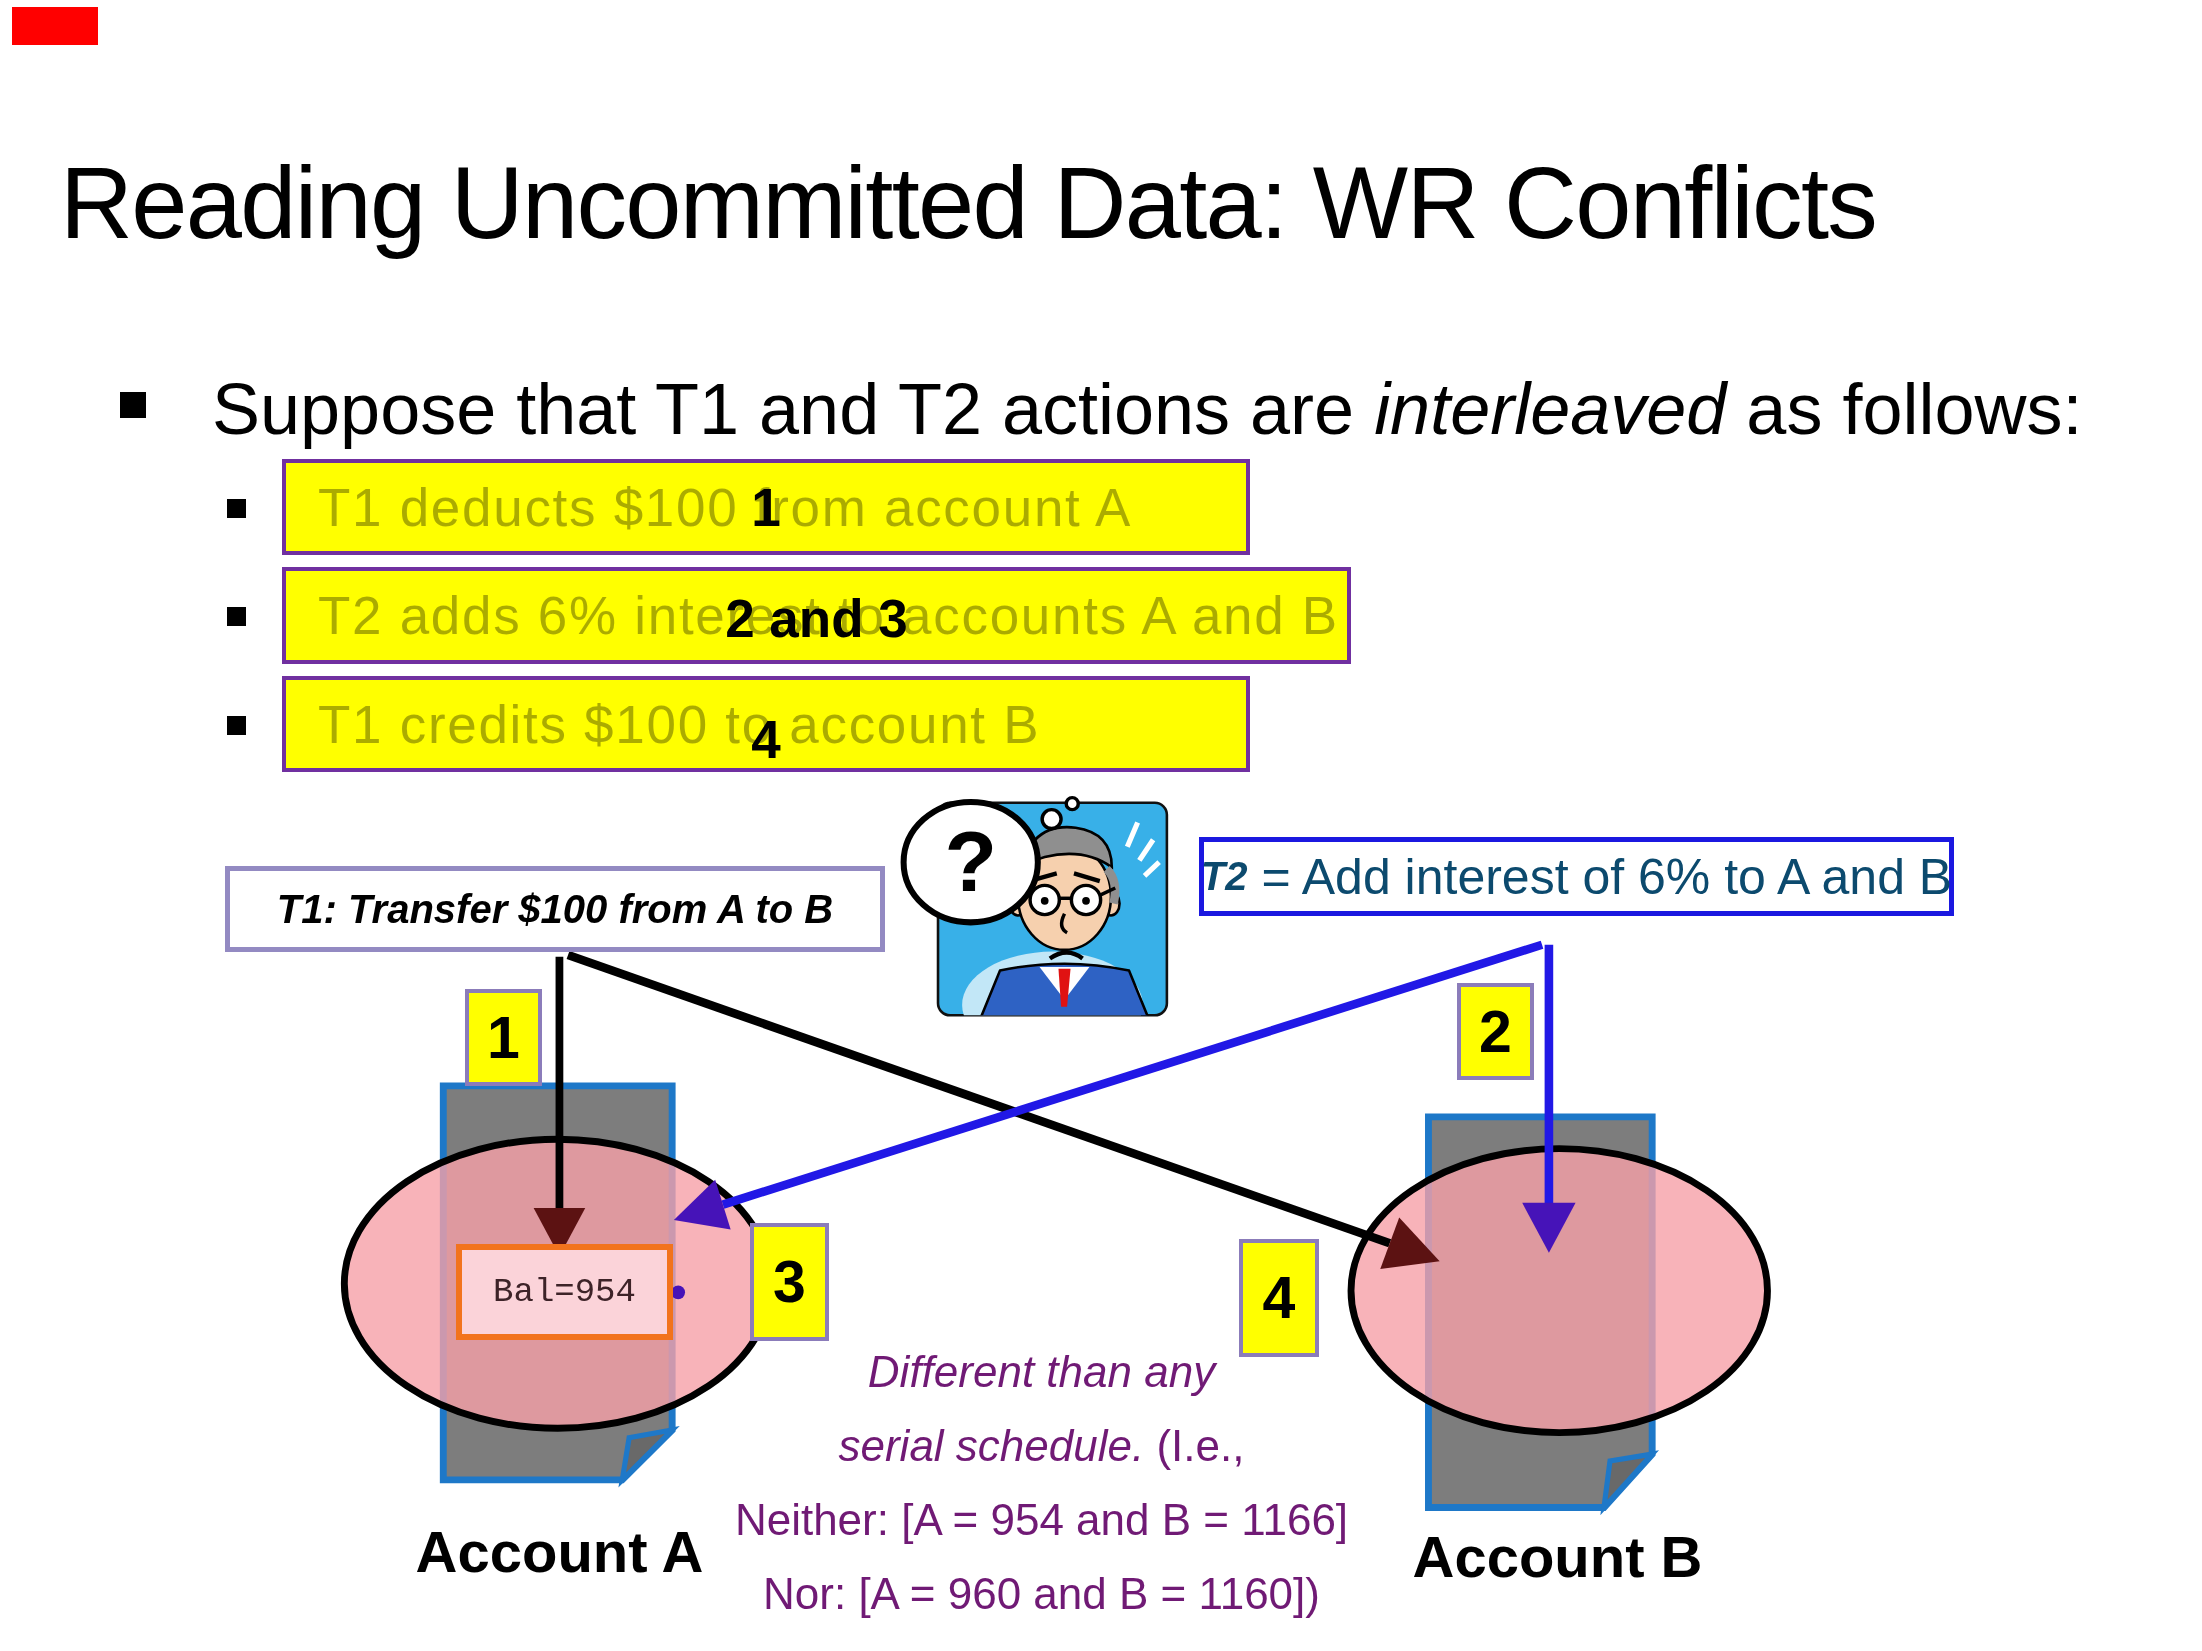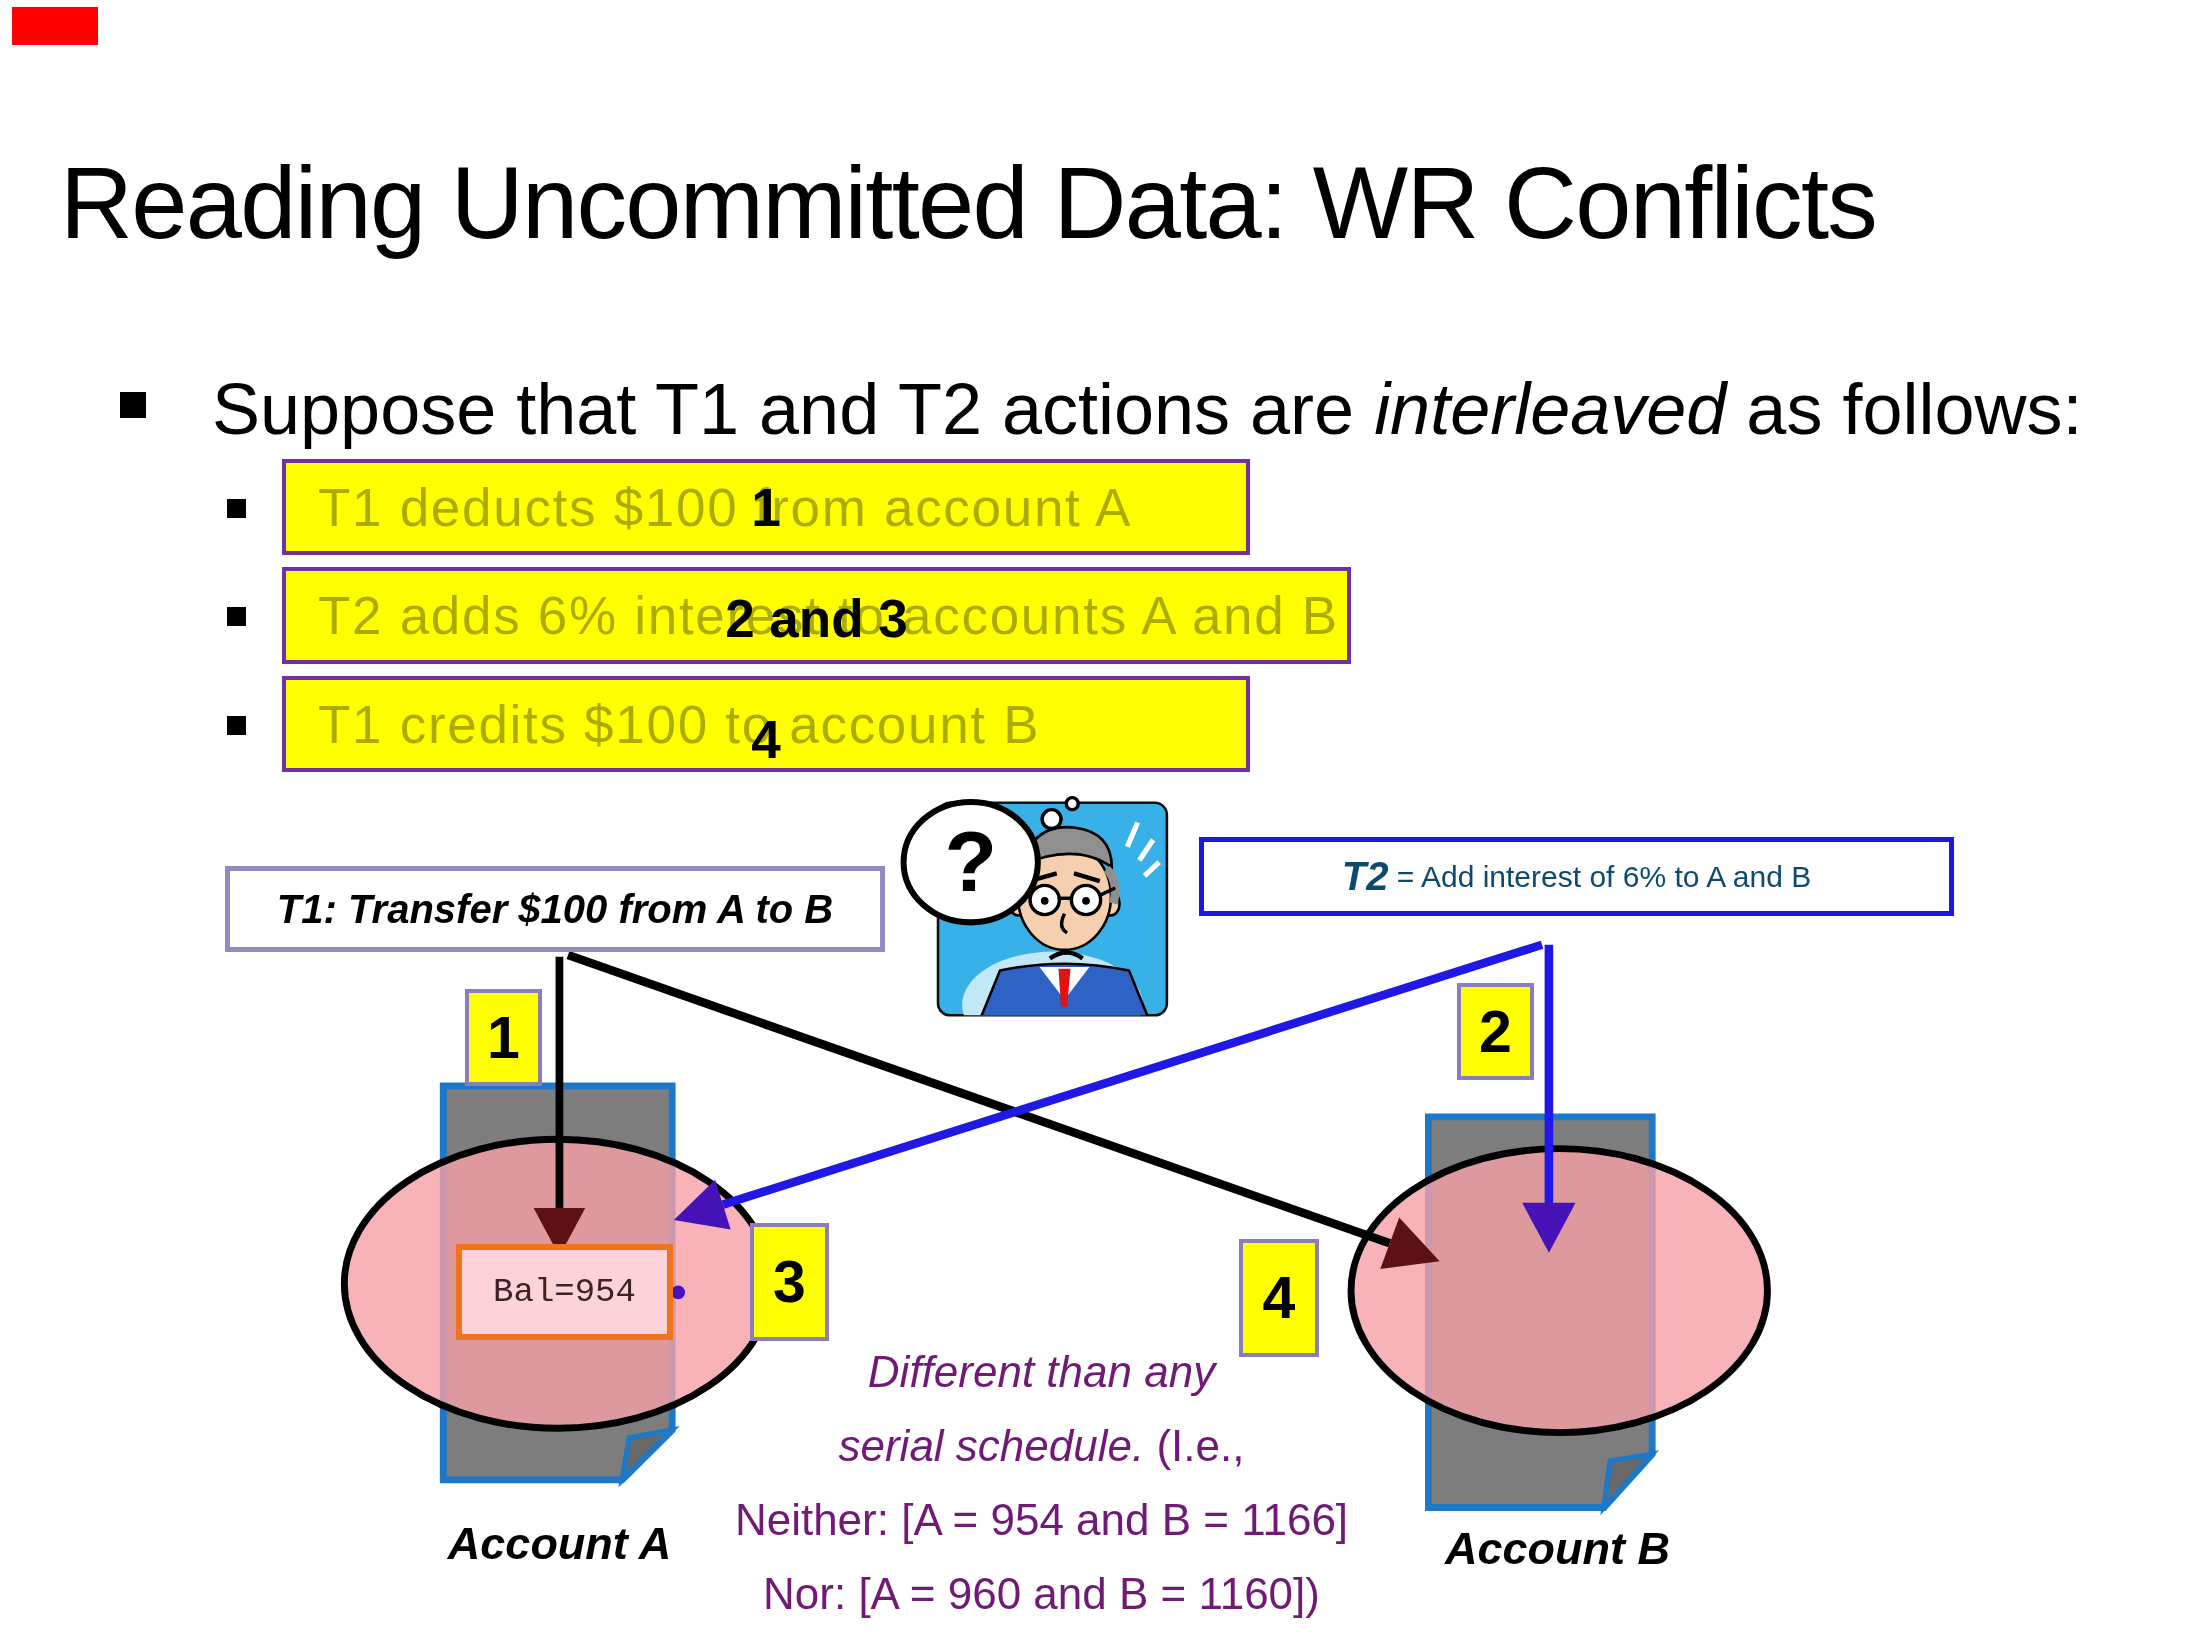--- a/index.html
+++ b/index.html
@@ -27,35 +27,35 @@
   .step2{left:282px;top:567px;width:1061px;height:89px;}
   .step3{left:282px;top:676px;width:960px;height:88px;}
   .step1 .overlay{top:13.8px;} .step2 .overlay{top:17px;} .step3 .overlay{top:29px;}
   
   .t1box{left:225px;top:866px;width:650px;height:76px;border:5.2px solid #938ac2;background:#fff;
          display:flex;align-items:center;justify-content:center;z-index:2;}
   .t1box span{font-size:40px;font-weight:bold;font-style:italic;white-space:nowrap;}
   .t2box{left:1199px;top:837px;width:745px;height:69px;border:5.2px solid #1b18e0;background:#fff;
          display:flex;align-items:center;justify-content:center;z-index:2;color:#0c4a6e;}
   .t2box .t2n{font-size:40px;font-weight:bold;font-style:italic;white-space:pre;}
-  .t2box .t2r{font-size:30px;white-space:pre;}
+  .t2box .t2r{font-size:50px;white-space:pre;}
   
   .badge{border:4.3px solid #8b7cba;background:#ffff00;display:flex;align-items:center;
          justify-content:center;font-weight:bold;font-size:59px;z-index:3;}
   .bdg1{left:465px;top:989px;width:69px;height:89px;}
   .bdg2{left:1457px;top:983px;width:69px;height:89px;}
   .bdg3{left:750px;top:1223px;width:71px;height:110px;}
   .bdg4{left:1239px;top:1239px;width:72px;height:110px;}
   
   .bal{border:6px solid #f2731d;display:flex;align-items:center;justify-content:center;
        font-size:34px;z-index:2;}
   .balA{left:456px;top:1244px;width:205px;height:84px;background:#fbd3d9;color:#3d2328;font-family:Liberation Mono, monospace;}
   .balB{left:1464px;top:1249px;width:203px;height:84px;background:#ffffff;color:#101010;}
   
-  .acct{font-size:45px;font-weight:bold;z-index:2;white-space:nowrap;font-style:italic;}
+  .acct{font-size:58px;font-weight:bold;z-index:2;white-space:nowrap;}
   .acctA{left:370px;top:1518px;width:379px;text-align:center;}
   .acctB{left:1368px;top:1523px;width:379px;text-align:center;}
   
   .warn{left:594px;top:1335px;width:895px;text-align:center;color:#701a75;font-weight:normal;
         font-size:44px;line-height:74px;z-index:4;}
   .warn .it{font-style:italic;}
   svg.layer{position:absolute;left:0;top:0;z-index:1;}
 </style>
 </head>
 <body>

